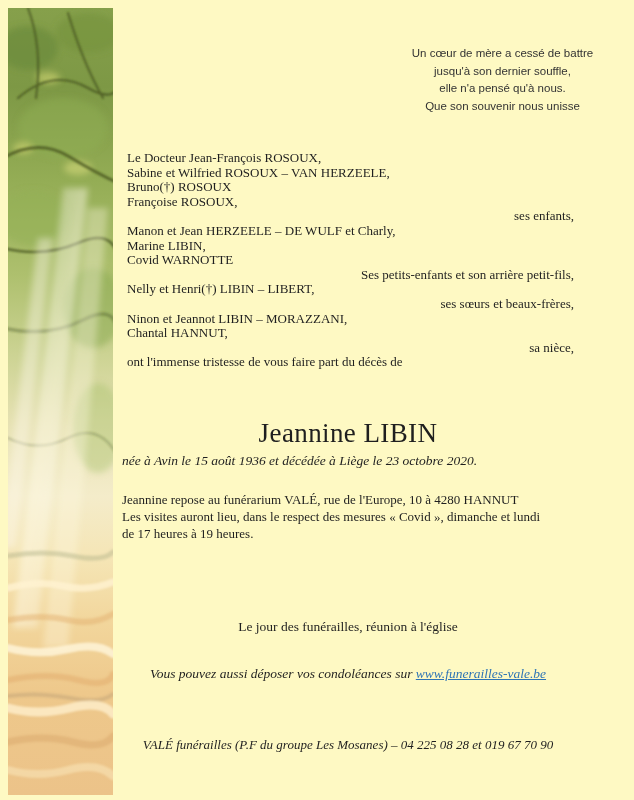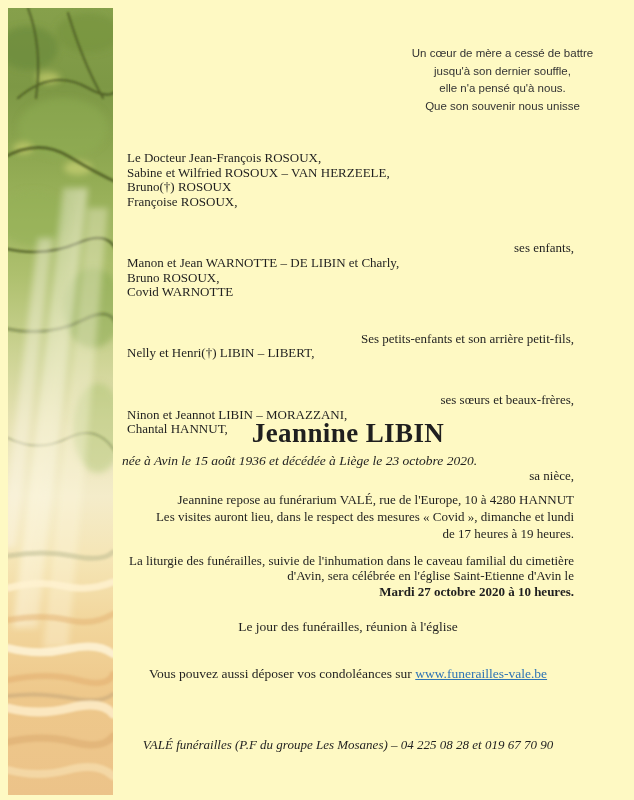--- a/index.html
+++ b/index.html
@@ -9,30 +9,30 @@
   }
   .strip { position:absolute; left:8px; top:8px; width:105px; height:787px; display:block; }
   .poem {
     position:absolute; left:400px; top:45px; width:205px; text-align:center;
     font-family:"Liberation Sans","DejaVu Sans",sans-serif; font-size:11.5px;
     line-height:17.6px; color:#333333;
   }
   .content { position:absolute; left:122px; top:0; width:452px; height:800px; font-size:13px; }
   .family { position:absolute; top:151px; left:0; width:100%; line-height:14.6px; }
   .family .l { padding-left:5px; }
-  .family .right { text-align:right; padding-left:0;margin-top:32px; }
+  .family .right { text-align:right; padding-left:0; }
   .title { position:absolute; top:395px; width:100%; text-align:center; font-size:20px; }
-  .name  { position:absolute; top:418px; width:100%; text-align:center; font-size:27px; font-weight:bold; letter-spacing:0.4px; }
+  .name  { position:absolute; top:418px; width:100%; text-align:center; font-size:27px; font-weight:normal; letter-spacing:0.4px; }
   .dates { position:absolute; top:453px; width:100%; text-align:left; font-style:italic; font-size:13.5px; }
-  .para  { position:absolute; width:100%; text-align:right; }
+  .para  { position:absolute; width:100%; text-align:left; }
   .visitation { top:491px; line-height:17px; }
   .ceremony   { top:553px; line-height:15.4px; }
   .bold  { font-weight:bold; }
   .meeting    { position:absolute; top:619px; width:100%; text-align:center; font-size:13.5px; }
-  .condolence { position:absolute; top:666px; width:100%; text-align:center; font-size:13.5px; }
+  .condolence { position:absolute; top:666px; width:100%; text-align:center; font-style:italic; font-size:13.5px; }
   .condolence a { color:var(--link,#2e74b5); text-decoration:underline; cursor:pointer; }
   .footer { position:absolute; top:737px; width:100%; text-align:center; font-style:italic; font-size:13px; }
 </style>
 </head>
 <body>
 
 <div class="page">
 
   <svg class="strip" viewBox="0 0 105 787" preserveAspectRatio="none" xmlns="http://www.w3.org/2000/svg">
     <defs>
@@ -108,45 +108,41 @@
   </div>
 
   <div class="content">
 
     <div class="family">
       <div class="l">Le Docteur Jean-François ROSOUX,</div>
       <div class="l">Sabine et Wilfried ROSOUX – VAN HERZEELE,</div>
       <div class="l">Bruno(†) ROSOUX</div>
       <div class="l">Françoise ROSOUX,</div>
       <div class="l right">ses enfants,</div>
-      <div class="l">Manon et Jean WARNOTTE – DE LIBIN et Charly,</div>
-      <div class="l">Bruno ROSOUX,</div>
+      <div class="l">Manon et Jean HERZEELE – DE WULF et Charly,</div>
+      <div class="l">Marine LIBIN,</div>
       <div class="l">Covid WARNOTTE</div>
       <div class="l right">Ses petits-enfants et son arrière petit-fils,</div>
       <div class="l">Nelly et Henri(†) LIBIN – LIBERT,</div>
       <div class="l right">ses sœurs et beaux-frères,</div>
       <div class="l">Ninon et Jeannot LIBIN – MORAZZANI,</div>
       <div class="l">Chantal HANNUT,</div>
       <div class="l right">sa nièce,</div>
+      <div class="l">ont l'immense tristesse de vous faire part du décès de</div>
     </div>
 
     <div class="name">Jeannine LIBIN</div>
     <div class="dates">née à Avin le 15 août 1936 et décédée à Liège le 23 octobre 2020.</div>
 
     <div class="para visitation">
       <div>Jeannine repose au funérarium VALÉ, rue de l'Europe, 10 à 4280 HANNUT</div>
       <div>Les visites auront lieu, dans le respect des mesures « Covid », dimanche et lundi</div>
       <div>de 17 heures à 19 heures.</div>
     </div>
 
-    <div class="para ceremony">
-      <div>La liturgie des funérailles, suivie de l'inhumation dans le caveau familial du cimetière</div>
-      <div>d'Avin, sera célébrée en l'église Saint-Etienne d'Avin le</div>
-      <div class="bold">Mardi 27 octobre 2020 à 10 heures.</div>
-    </div>
 
     <div class="meeting">Le jour des funérailles, réunion à l'église</div>
 
     <div class="condolence">
       <span>Vous pouvez aussi déposer vos condoléances sur </span><a>www.funerailles-vale.be</a>
     </div>
 
     <div class="footer">VALÉ funérailles (P.F du groupe Les Mosanes) – 04 225 08 28  et  019 67 70 90</div>
   </div>
 

